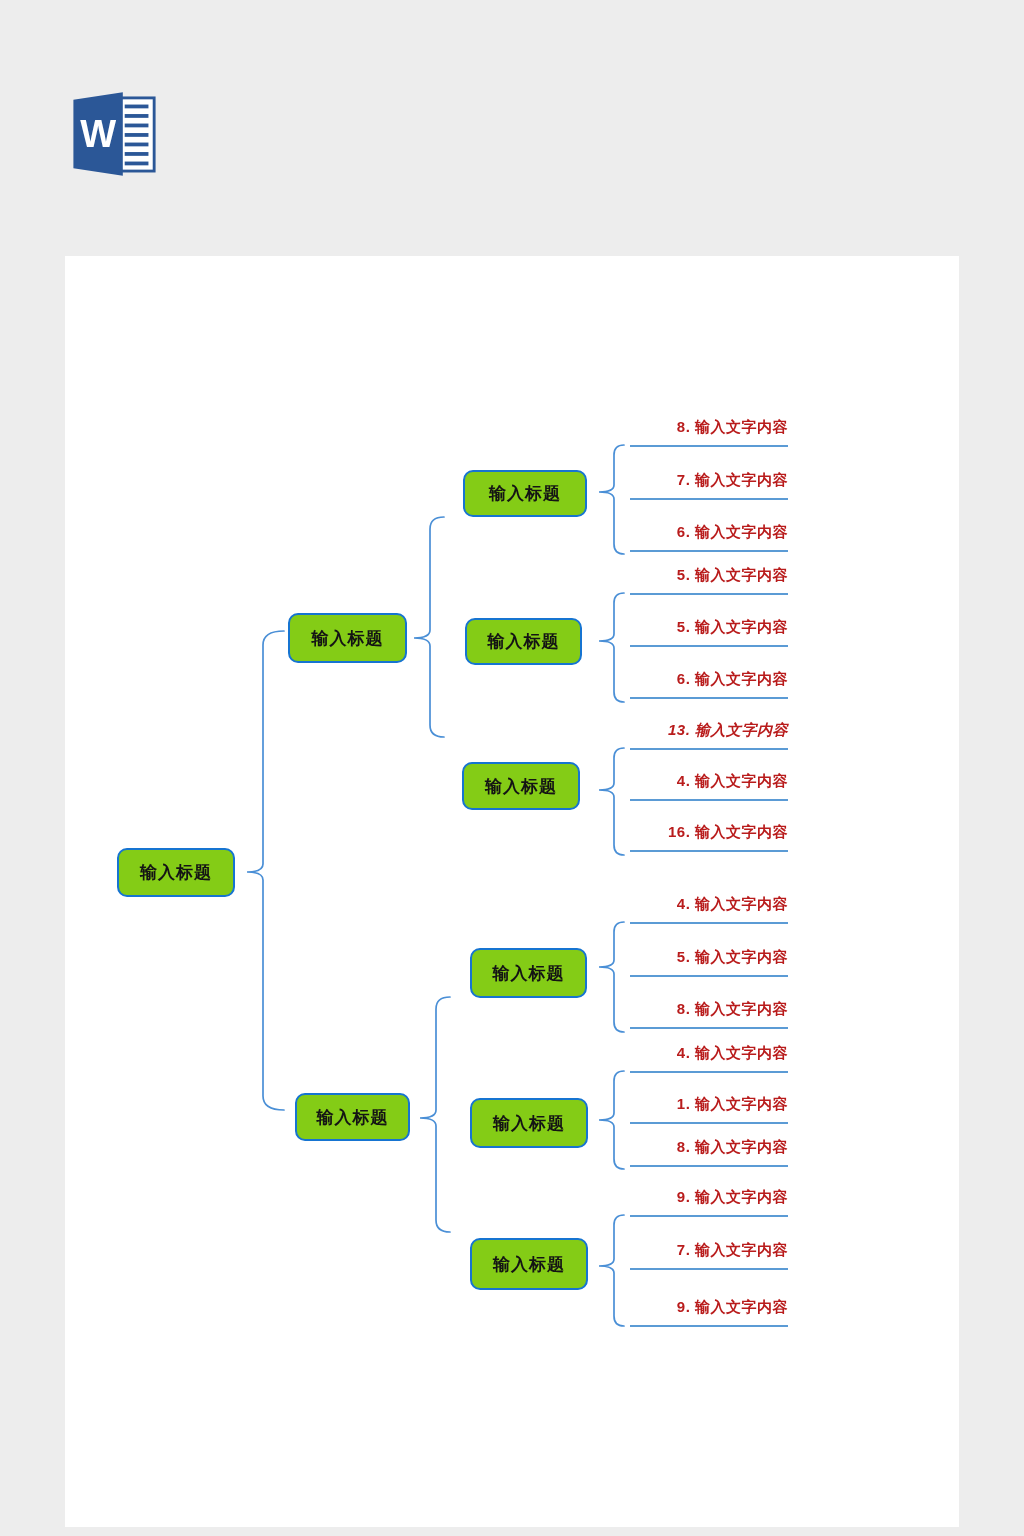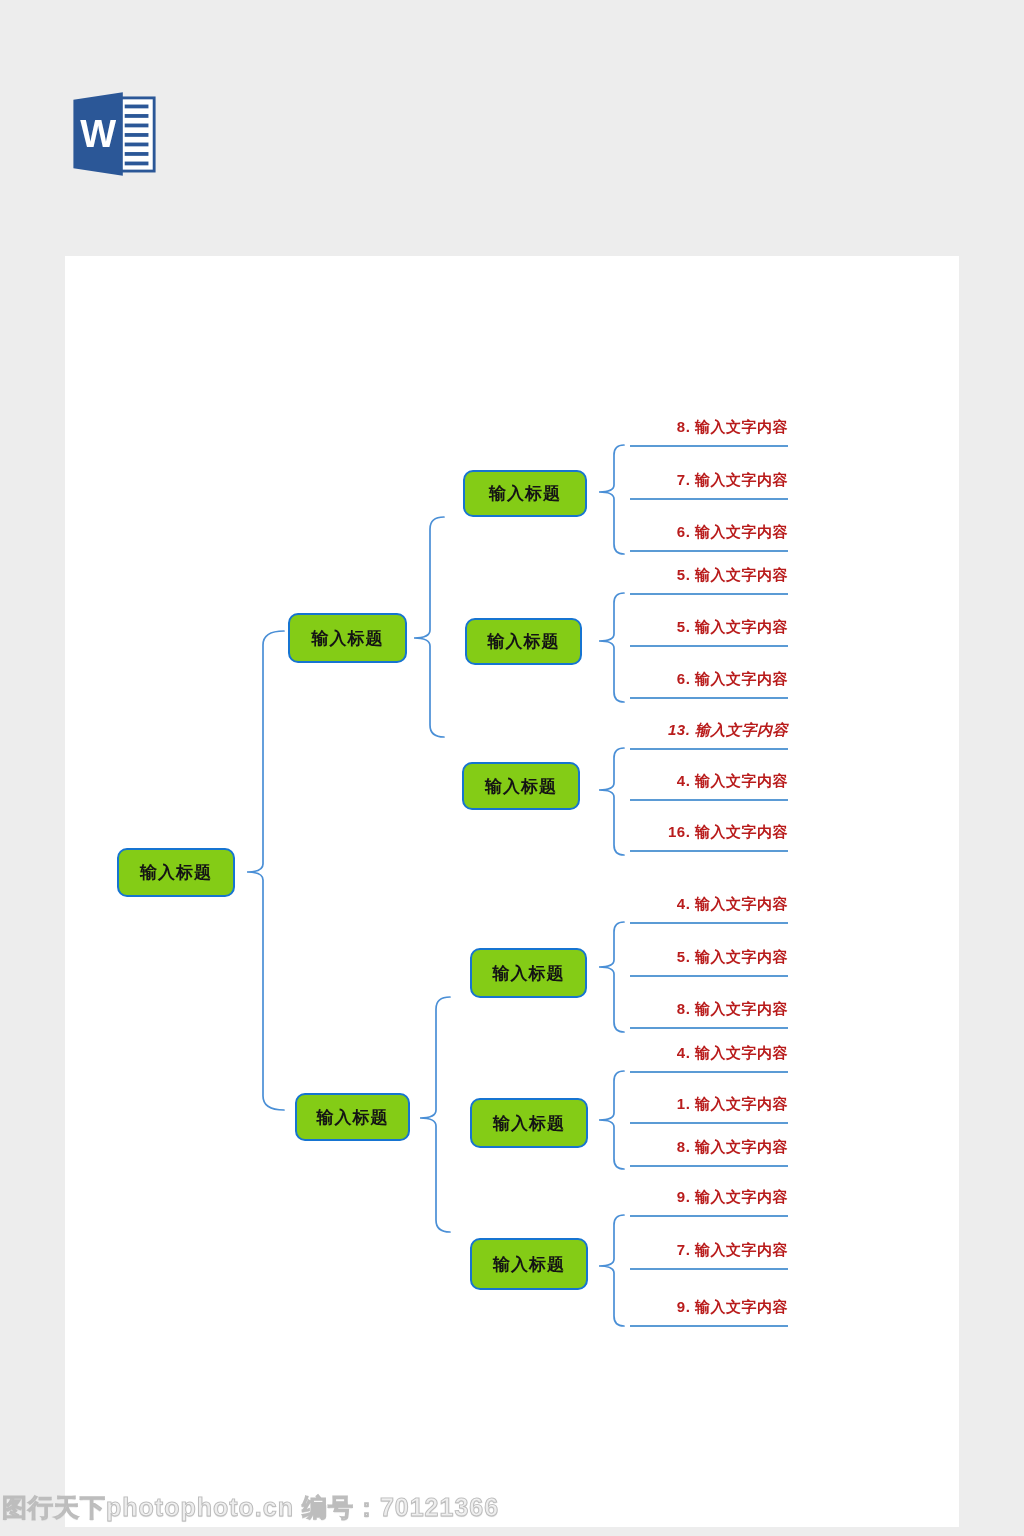--- a/index.html
+++ b/index.html
@@ -124,14 +124,13 @@
   <div class="mm-item" style="top:995px;">8. 输入文字内容</div>
 
   <div class="mm-item" style="top:1039px;">4. 输入文字内容</div>
   <div class="mm-item" style="top:1090px;">1. 输入文字内容</div>
   <div class="mm-item" style="top:1133px;">8. 输入文字内容</div>
 
   <div class="mm-item" style="top:1183px;">9. 输入文字内容</div>
   <div class="mm-item" style="top:1236px;">7. 输入文字内容</div>
   <div class="mm-item" style="top:1287px;margin-top:6px;">9. 输入文字内容</div>
 
-  <div class="watermark">图行天下photophoto.cn 编号：70121366</div>
 </div>
 
 </body></html>

